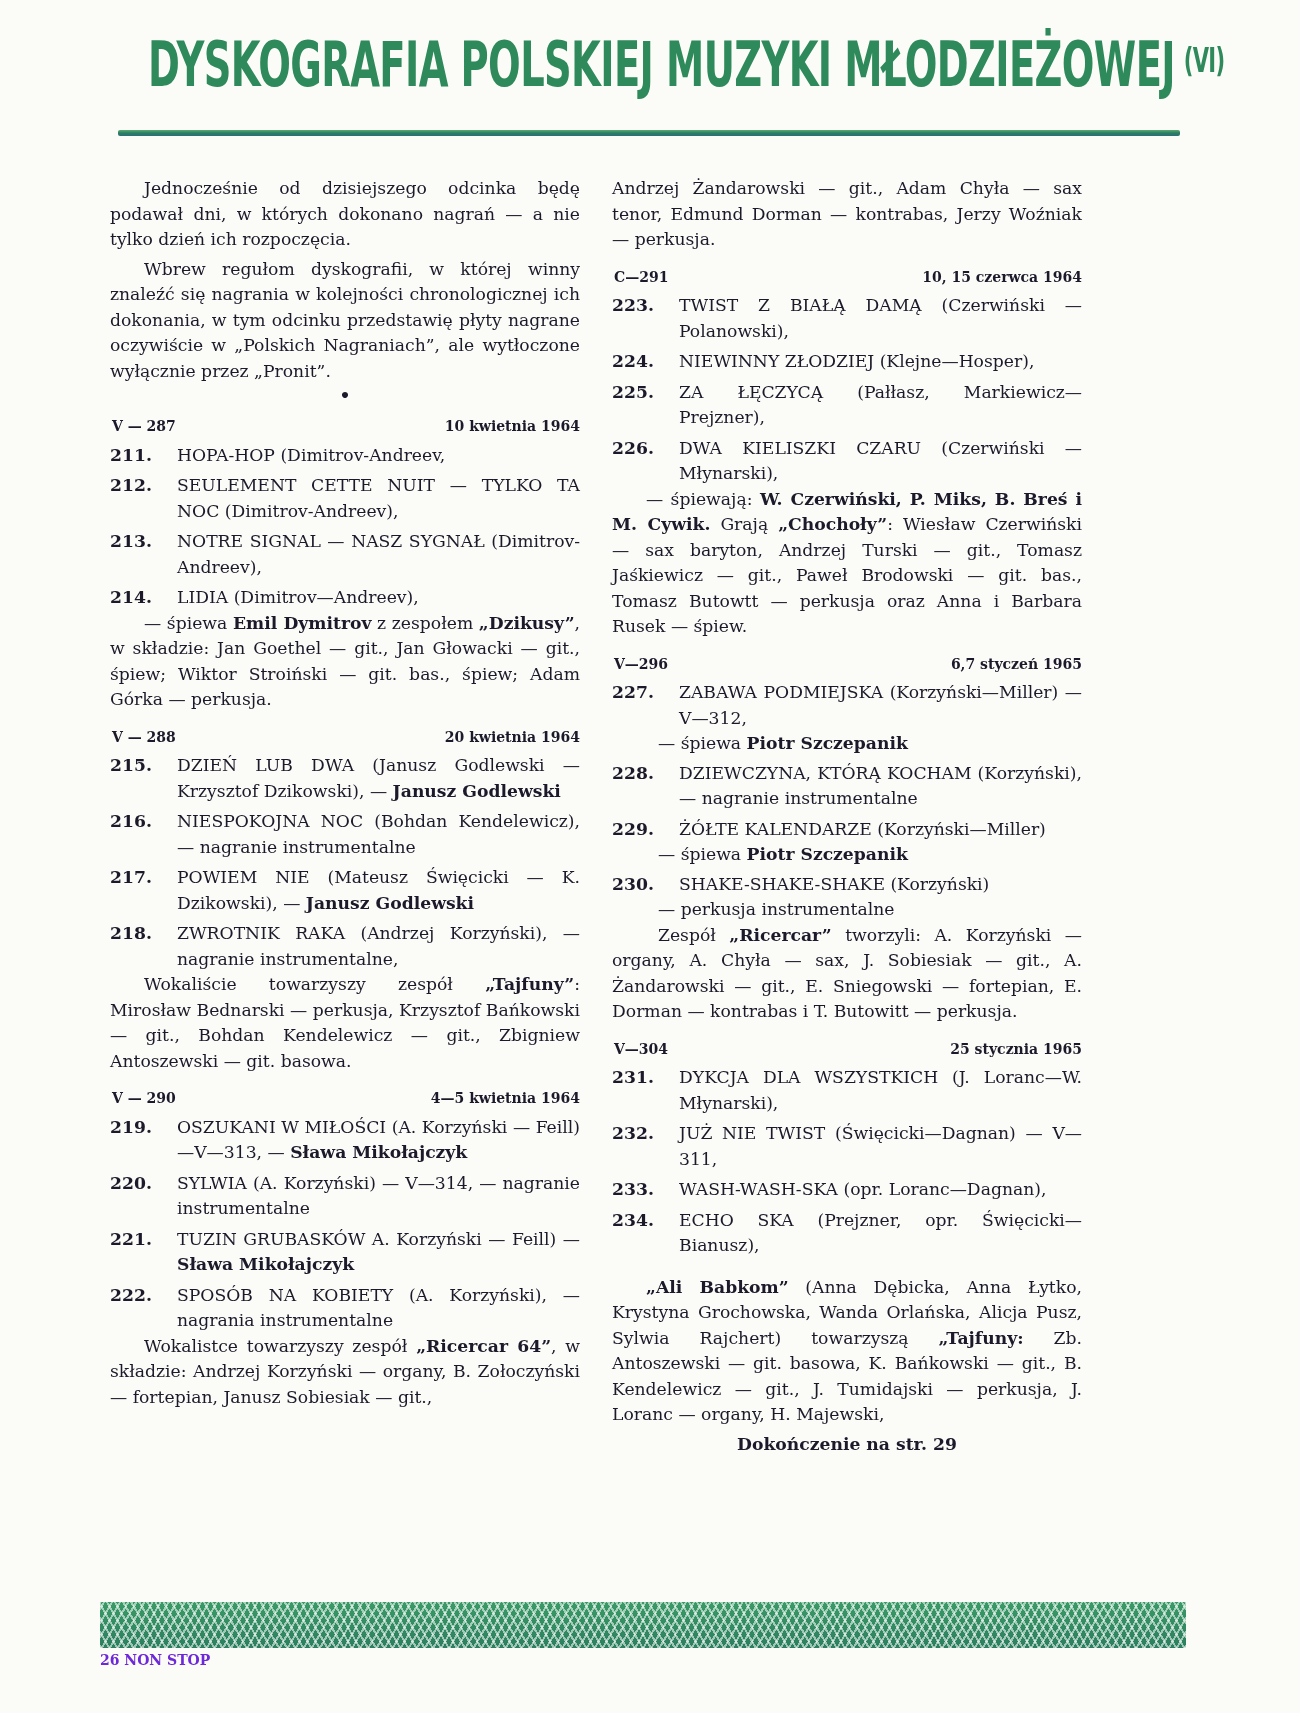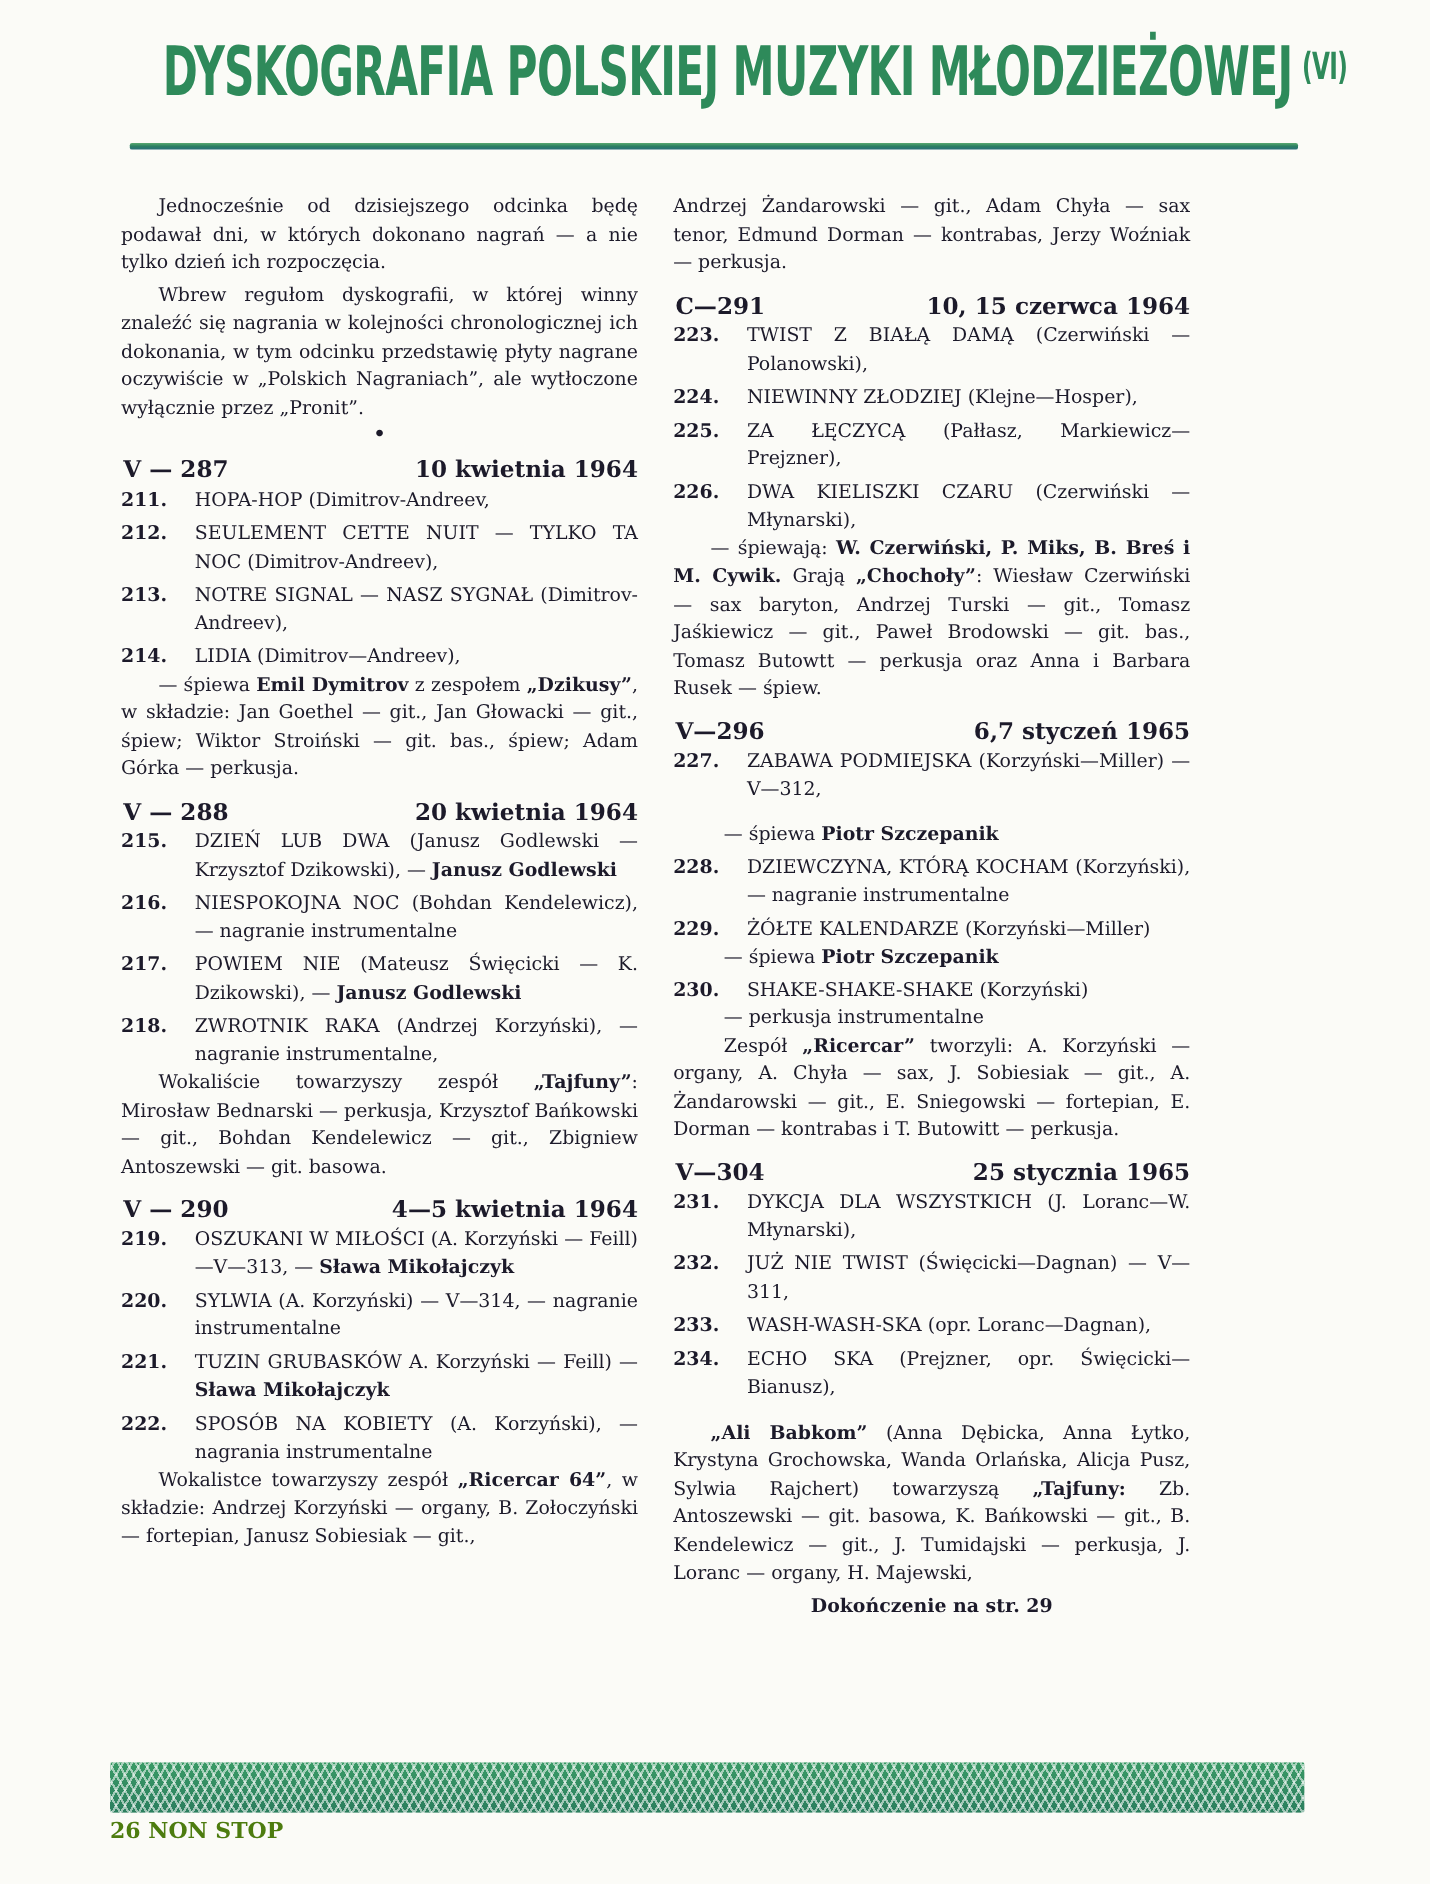--- a/index.html
+++ b/index.html
@@ -36,41 +36,41 @@
       font-size: 17.2px; line-height: 25.5px;
       text-align: justify;
     }
     .col.left { left: 110px; width: 470px; }
     .col.right { left: 612px; width: 470px; }
     p { margin: 0 0 4px 0; }
     .indent { text-indent: 34px; }
     .b { font-weight: bold; }
     .hdr {
       display: flex; justify-content: space-between;
-      font-weight: bold; margin: 12px 0 3px 0; font-size: 21px;
+      font-weight: bold; margin: 12px 0 3px 0; font-size: 14px;
     }
     .hdr .cat { padding-left: 2px; }
     .entry { display: flex; margin: 0 0 5px 0; gap: 21px; }
     .entry .num { width: 46px; flex: 0 0 46px; font-weight: bold; }
     .entry .body { flex: 1; text-align: justify; }
     .credit { text-indent: 34px; margin: 0 0 4px 0; }
     .star { text-align: center; font-weight: bold; line-height: 14px; margin: 2px 0 6px 0; }
     .continued { text-align: center; font-weight: bold; margin-top: 4px; }
     .rule-bottom {
       position: absolute; left: 100px; top: 1602px; width: 1086px; height: 46px;
       background:
         repeating-linear-gradient(60deg, rgba(255,255,255,0.55) 0 2px, transparent 2px 7px),
         repeating-linear-gradient(-60deg, rgba(255,255,255,0.55) 0 2px, transparent 2px 7px),
         linear-gradient(180deg, #3a9a66 0%, #2b7e5e 100%);
       border-radius: 2px;
     }
     .footer {
       position: absolute; left: 100px; top: 1652px;
       font-family: "DejaVu Serif", serif;
-      font-weight: bold; font-size: 20px; color: #4d7c0f;
+      font-weight: bold; font-size: 14px; color: #6d28d9;
     }
   </style>
 </head>
 <body>
 
 <div class="title">
   <span>DYSKOGRAFIA POLSKIEJ MUZYKI MŁODZIEŻOWEJ</span><span class="part">(VI)</span>
 </div>
 <div class="rule-top"></div>
 
@@ -168,21 +168,21 @@
   <div class="entry" style="margin-bottom:0">
       <span class="num">226.</span>
       <span class="body">DWA KIELISZKI CZARU (Czerwiński — Młynarski),</span>
     </div>
   <p class="credit"><span>— śpiewają: </span><span class="b">W. Czerwiński, P. Miks, B. Breś i M. Cywik.</span><span> Grają </span><span class="b">„Chochoły”</span><span>: Wiesław Czerwiński — sax baryton, Andrzej Turski — git., Tomasz Jaśkiewicz — git., Paweł Brodowski — git. bas., Tomasz Butowtt — perkusja oraz Anna i Barbara Rusek — śpiew.</span></p>
 
   <div class="hdr">
     <span class="cat">V—296</span>
     <span>6,7 styczeń 1965</span>
   </div>
-  <div class="entry" style="margin-bottom:16px">
+  <div class="entry" style="margin-bottom:0">
       <span class="num">227.</span>
       <span class="body">ZABAWA PODMIEJSKA (Korzyński—Miller) — V—312,</span>
     </div>
   <p class="credit" style="text-indent:46px"><span>— śpiewa </span><span class="b">Piotr Szczepanik</span></p>
   <div class="entry">
       <span class="num">228.</span>
       <span class="body">DZIEWCZYNA, KTÓRĄ KOCHAM (Korzyński), — nagranie instrumentalne</span>
     </div>
   <div class="entry" style="margin-bottom:0">
       <span class="num">229.</span>

